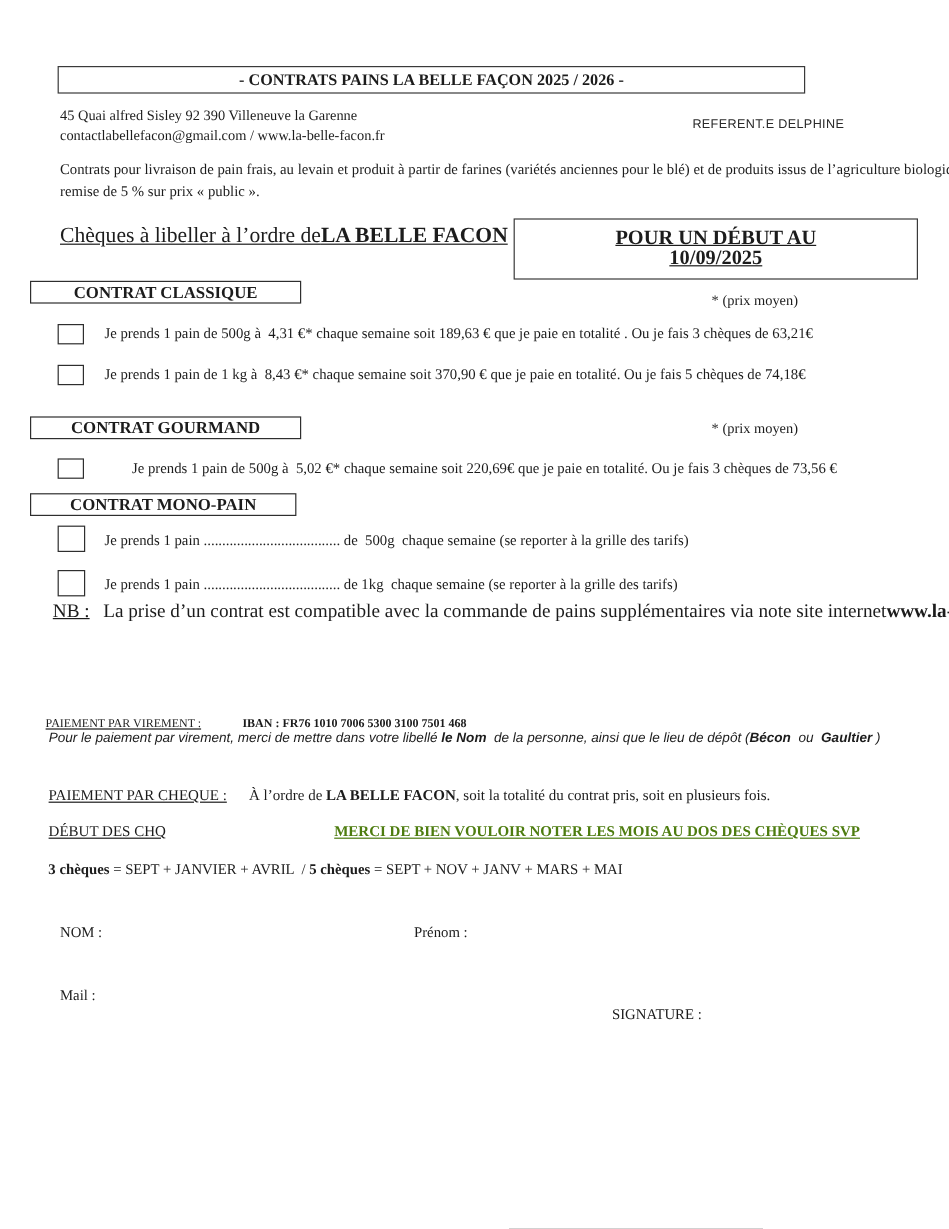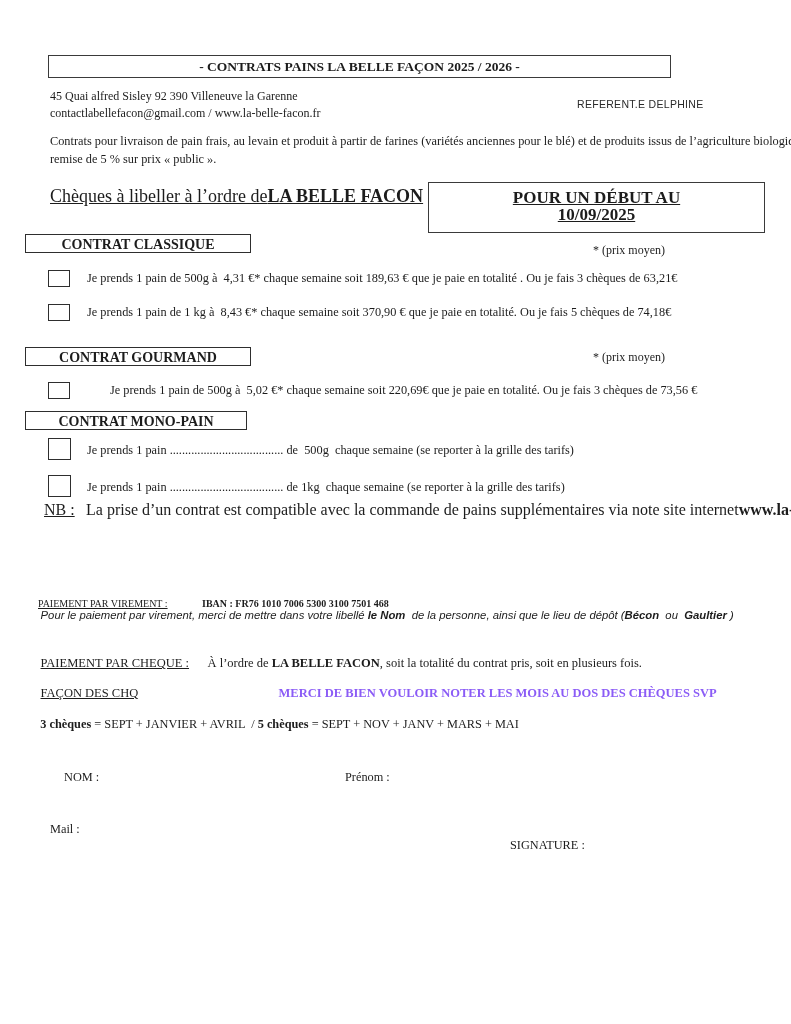--- a/index.html
+++ b/index.html
@@ -40,21 +40,21 @@
   .opt { position:absolute; left:87px; font-size:12.3px; white-space:pre; }
   .nb-line { left:28px; top:483px; font-size:16px; white-space:pre; }
   .nb-line .lbl { text-decoration:underline; display:inline-block; width:42px; }
   .virement-line { left:28px; top:587px; font-size:10px; white-space:pre; }
   .virement-line .lbl { text-decoration:underline; display:inline-block; width:164px; }
   .italic-note { left:28px; top:597px; font-family:"Liberation Sans", sans-serif; font-style:italic; font-size:11.3px; white-space:pre; }
   .cheque-line { left:28px; top:641px; font-size:12.5px; white-space:pre; }
   .cheque-line .lbl { text-decoration:underline; display:inline-block; width:167px; }
   .debit-line { left:28px; top:671px; font-size:12.5px; white-space:pre; }
   .debit-line .lbl { text-decoration:underline; display:inline-block; width:238px; }
-  .debit-line .red { color:#8b5cf6; font-weight:bold; }
+  .debit-line .red { color:#4d7c0f; font-weight:bold; text-decoration:underline; }
   .sched-line { left:28px; top:702px; font-size:12.3px; white-space:pre; }
   .footer-lbl { font-size:12.3px; }
   b { font-weight:bold; }
 </style>
 </head>
 <body>
 
 <div class="page">
 
   <div class="abs title-box">
@@ -123,25 +123,25 @@
 
   <div class="abs italic-note">
     <span>Pour le paiement par virement, merci de mettre dans votre libellé </span><b>le Nom</b><span>  de la personne, ainsi que le lieu de dépôt (</span><b>Bécon</b><span>  ou  </span><b>Gaultier</b><span> )</span>
   </div>
 
   <div class="abs cheque-line">
     <span class="lbl">PAIEMENT PAR CHEQUE :</span><span>À l’ordre de </span><b>LA BELLE FACON</b><span>, soit la totalité du contrat pris, soit en plusieurs fois.</span>
   </div>
 
   <div class="abs debit-line">
-    <span class="lbl">FAÇON DES CHQ</span><span class="red">MERCI DE BIEN VOULOIR NOTER LES MOIS AU DOS DES CHÈQUES SVP</span>
+    <span class="lbl">DÉBUT DES CHQ</span><span class="red">MERCI DE BIEN VOULOIR NOTER LES MOIS AU DOS DES CHÈQUES SVP</span>
   </div>
 
   <div class="abs sched-line">
     <b>3 chèques</b><span> = SEPT + JANVIER + AVRIL  / </span><b>5 chèques</b><span> = SEPT + NOV + JANV + MARS + MAI</span>
   </div>
 
-  <div class="abs footer-lbl" style="left:64px; top:770px;">NOM :</div>
+  <div class="abs footer-lbl" style="left:50px; top:770px;">NOM :</div>
   <div class="abs footer-lbl" style="left:345px; top:770px;">Prénom :</div>
   <div class="abs footer-lbl" style="left:50px; top:822px;">Mail :</div>
   <div class="abs footer-lbl" style="left:510px; top:838px;">SIGNATURE :</div>
 
 </div>
 
 </body></html>

